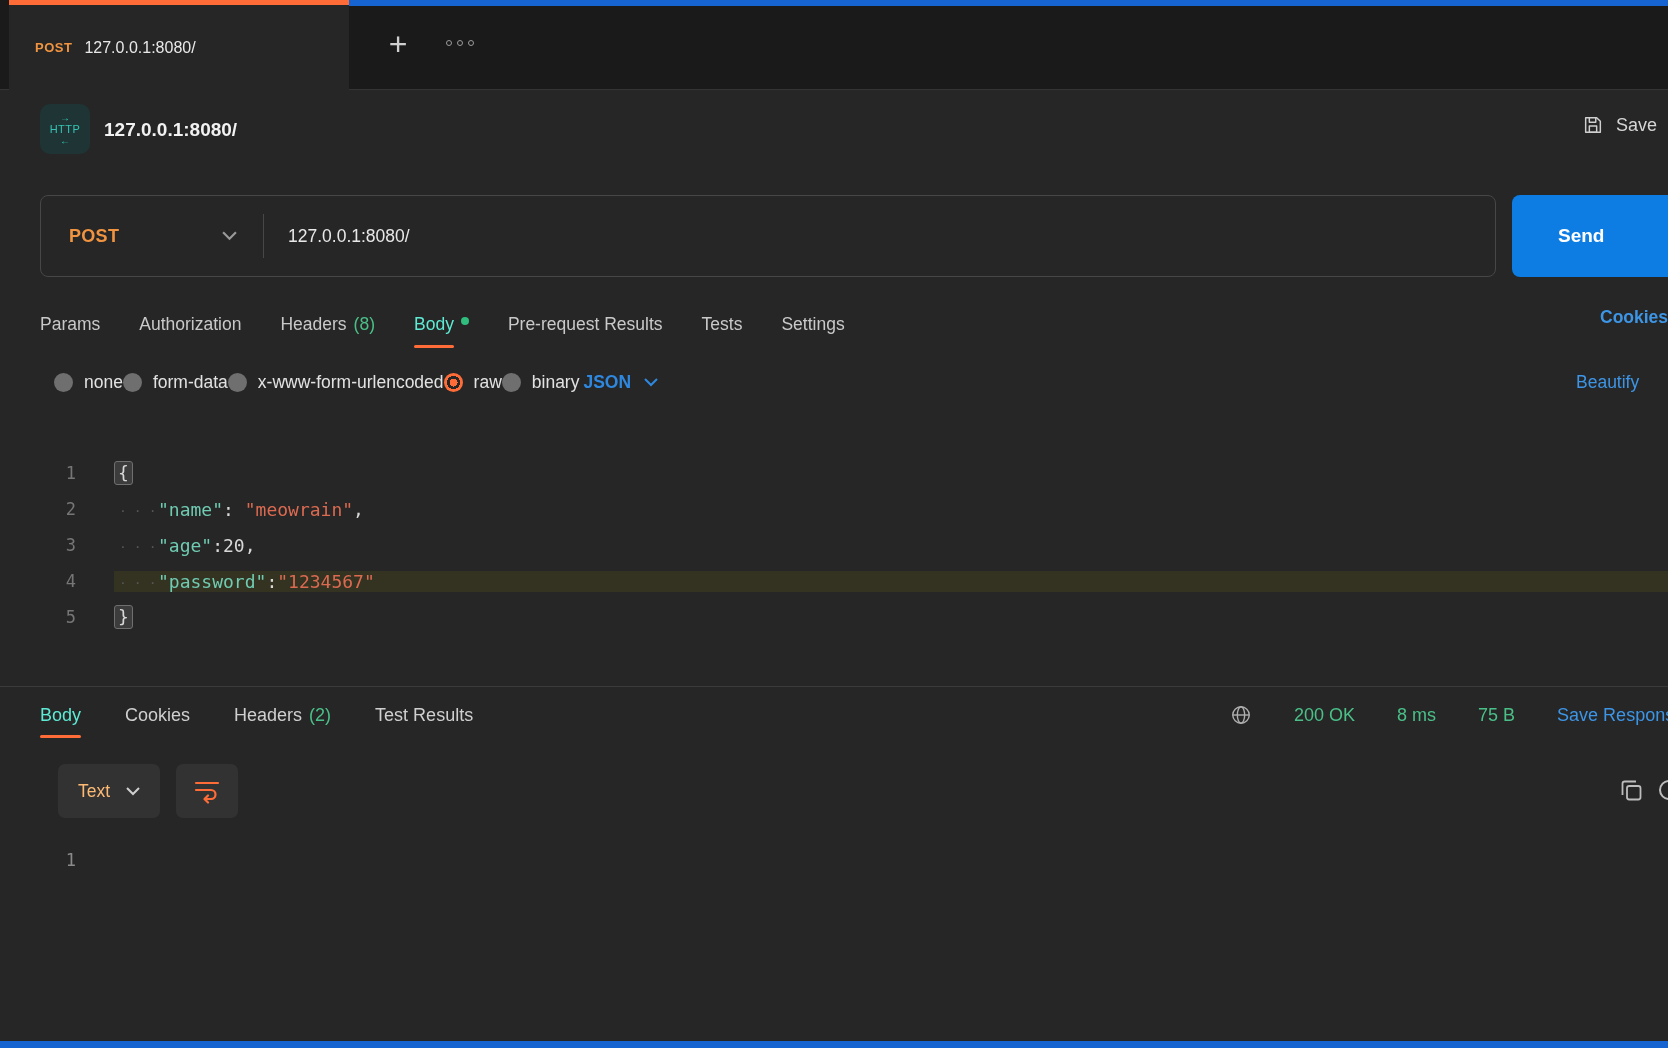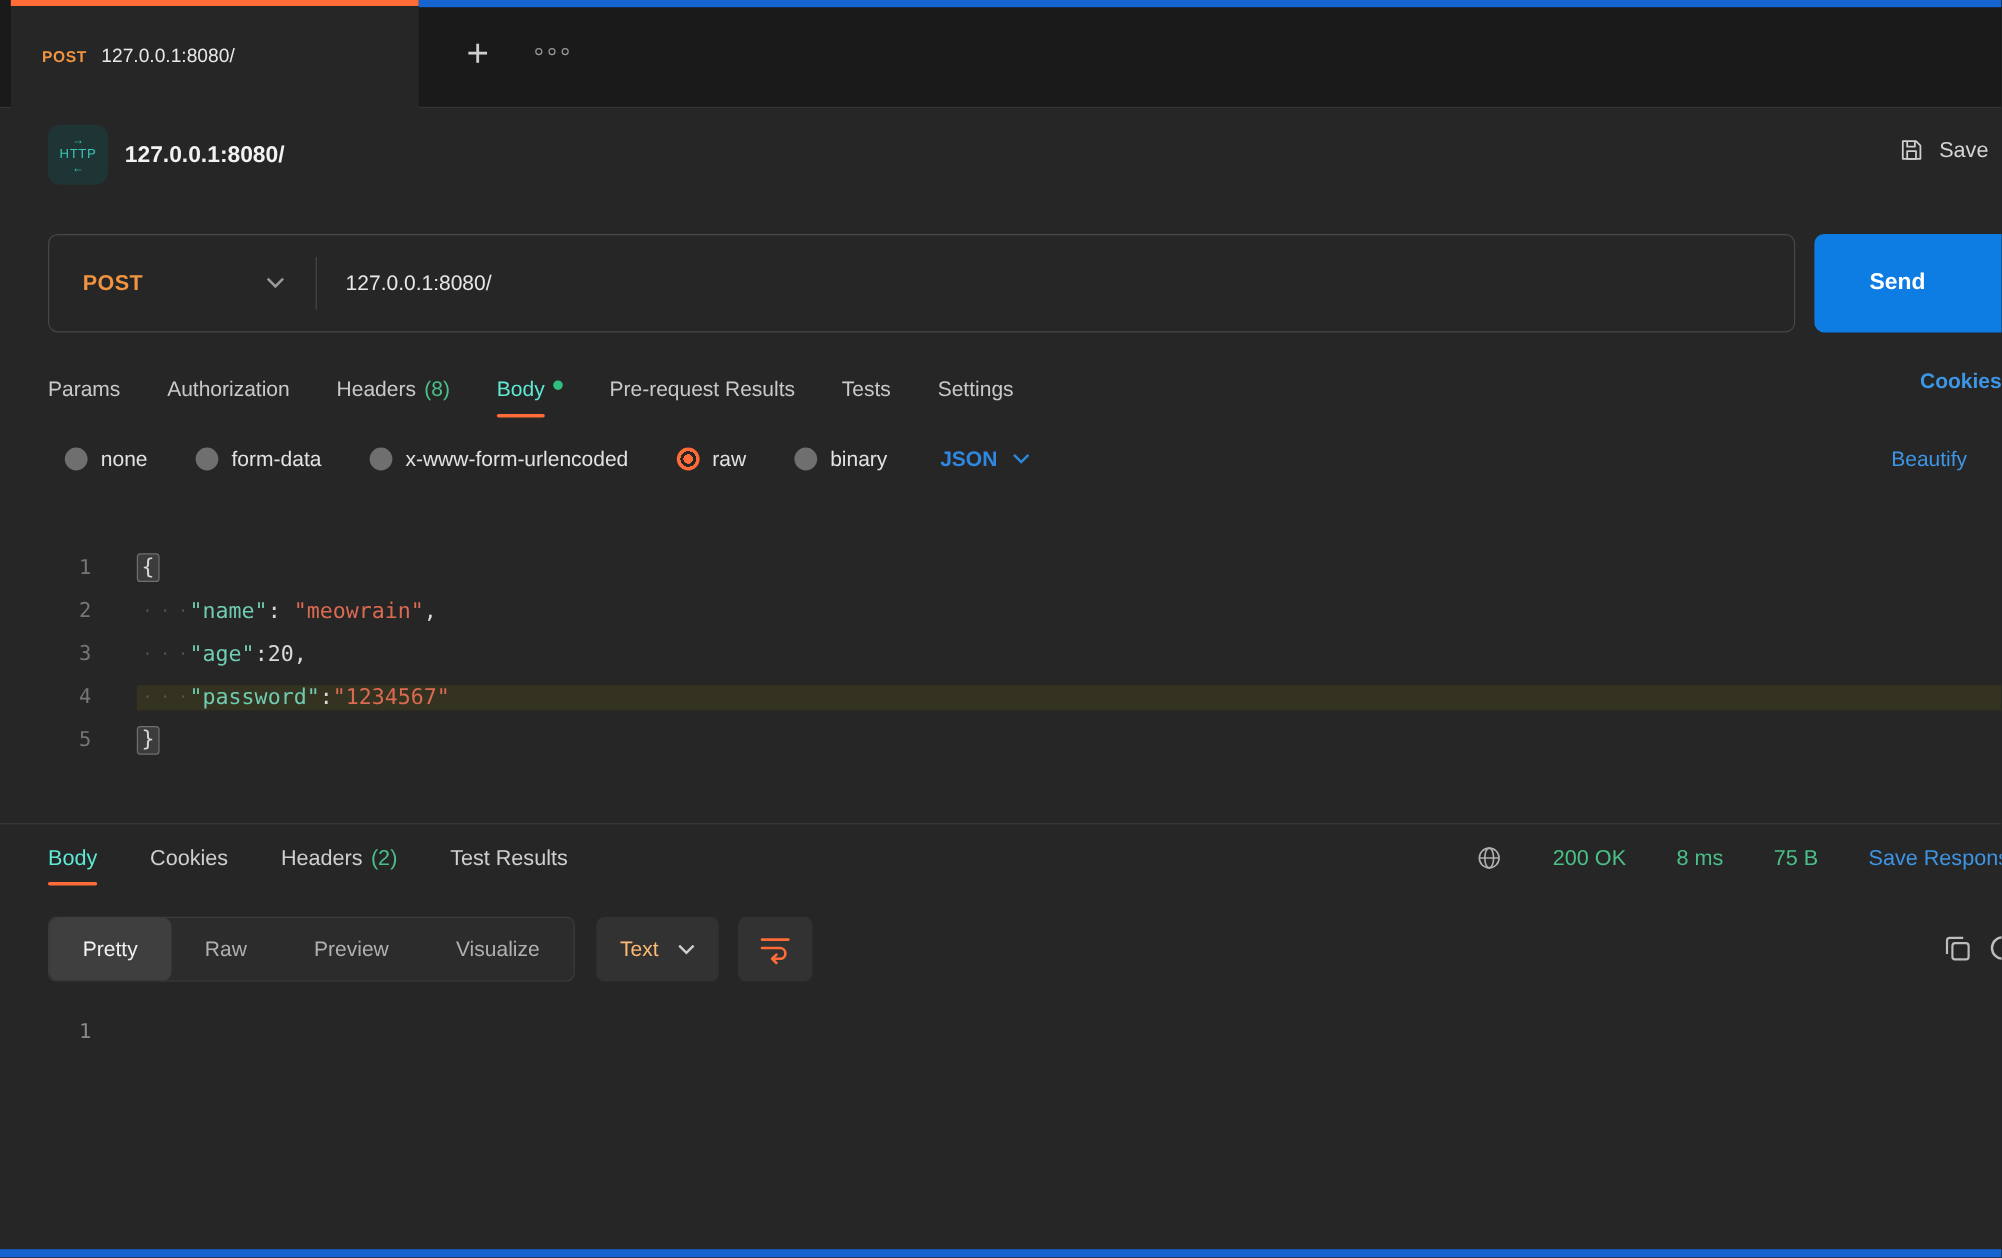--- a/index.html
+++ b/index.html
@@ -44,21 +44,21 @@
   
   .req-tabs{position:absolute;left:40px;top:307px;display:flex;gap:39px;font-size:17.5px;color:#c9c9c9;align-items:center;height:34px}
   .req-tabs .tab{display:flex;align-items:center;gap:7px;cursor:pointer;white-space:nowrap}
   .count-green{color:var(--success-green)}
   .tab-sel{color:#5eead4;position:relative}
   .tab-sel .lbl{position:relative}
   .tab-sel .lbl::after{content:"";position:absolute;left:0;right:0;bottom:-13px;height:3px;background:var(--accent-orange);border-radius:2px}
   .mod-dot{width:8px;height:8px;border-radius:50%;background:#2fbe7d;margin-top:-6px}
   .cookies-link{position:absolute;left:1600px;top:307px;color:var(--link-blue);font-weight:700;font-size:17.5px;white-space:nowrap}
   
-  .body-opts{position:absolute;left:54px;top:364px;display:flex;align-items:center;gap:40px;font-size:17.5px;color:#e2e2e2;height:36px}
+  .body-opts{position:absolute;left:54px;top:364px;display:flex;align-items:center;font-size:17.5px;color:#e2e2e2;height:36px}
   .opt{display:flex;align-items:center;gap:11px;cursor:pointer;white-space:nowrap}
   .radio{width:19px;height:19px;border-radius:50%;background:#6f6f6f}
   .radio.sel{background:radial-gradient(circle,var(--accent-orange) 0 4px,#262626 4px 6.5px,var(--accent-orange) 6.5px)}
   .json-dd{display:flex;align-items:center;gap:13px;color:#2f88e0;font-weight:700;font-size:17.5px;cursor:pointer;margin-left:4px}
   .beautify-link{position:absolute;left:1576px;top:364px;height:36px;display:flex;align-items:center;color:var(--link-blue);font-weight:400;font-size:17.5px;white-space:nowrap}
   
   .editor{position:absolute;left:0;top:455px;width:1668px}
   .code-line{display:flex;align-items:center;height:36px;font-family:"DejaVu Sans Mono",monospace;font-size:18px}
   .gutter{width:80px;text-align:right;padding-right:4px;color:#767676;font-size:17px;flex:none}
   .code{flex:1;margin-left:34px;white-space:pre}
@@ -240,26 +240,20 @@
       <ellipse cx="12" cy="12" rx="4" ry="9"></ellipse>
       <path d="M3 12h18"></path>
   </svg>
   <span class="meta-green">200 OK</span>
   <span class="meta-green">8 ms</span>
   <span class="meta-green">75 B</span>
   <span class="save-resp">Save Response</span>
 </div>
 
 <div class="resp-toolbar">
-  <div class="seg-group">
-    <span class="seg active">Pretty</span>
-    <span class="seg">Raw</span>
-    <span class="seg">Preview</span>
-    <span class="seg">Visualize</span>
-  </div>
   <div class="text-dd">
     <span>Text</span>
     <svg width="14" height="9" viewBox="0 0 14 9" fill="none" stroke="#cfcfcf" stroke-width="2">
         <path d="M1 1l6 6 6-6"></path>
       </svg>
   </div>
   <div class="wrap-btn">
     <svg width="28" height="26" viewBox="0 0 28 26" fill="none" stroke="#ff6c37" stroke-width="2.2" stroke-linecap="round" stroke-linejoin="round">
       <path d="M3 5h22"></path>
         <path d="M3 12h15a4.5 4.5 0 0 1 0 9h-6"></path>

